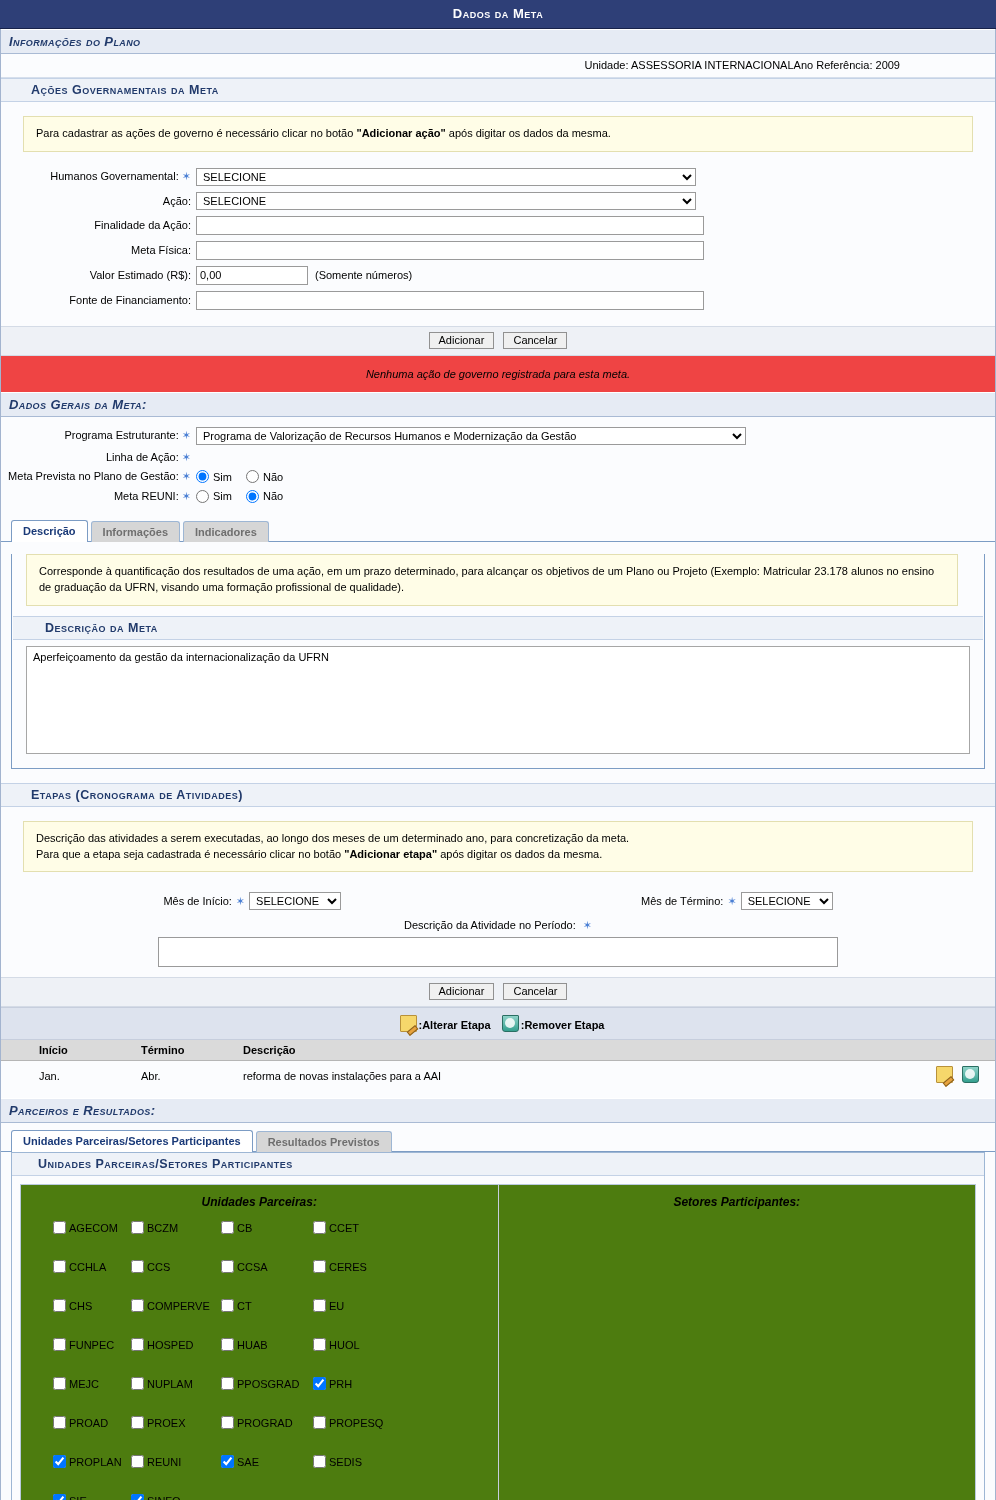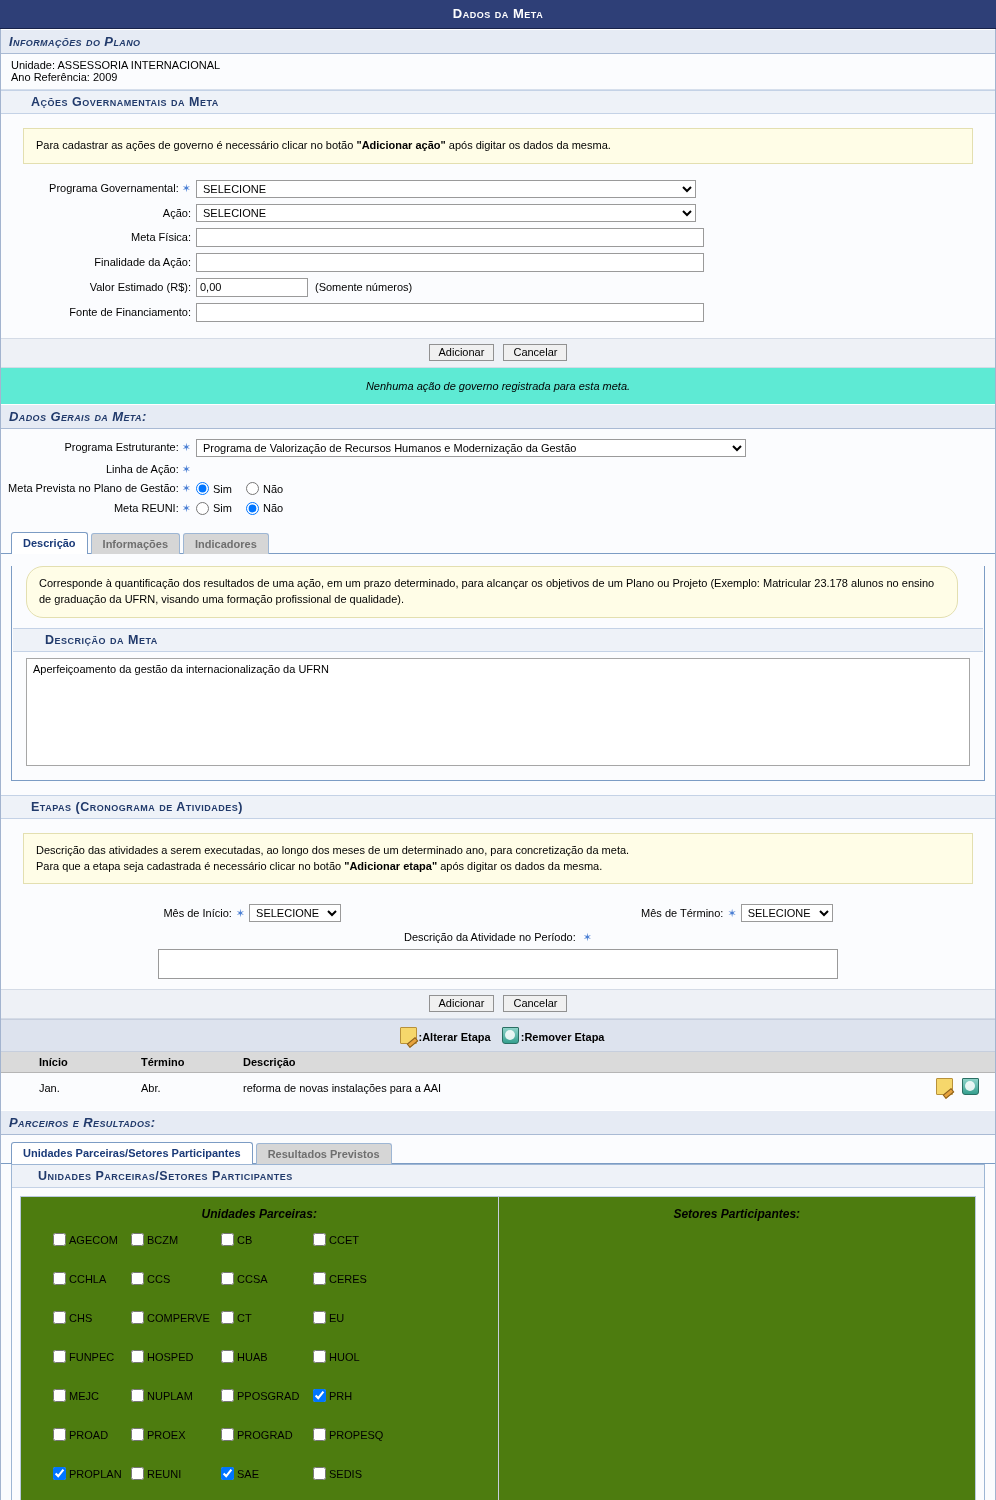--- a/index.html
+++ b/index.html
@@ -65,21 +65,20 @@
   }
 
   
   .unitrow{
     display:flex;
     justify-content:flex-end;
     padding:5px 10px 6px 10px;
     background:#fbfcfe;
     border-bottom:1px solid #d6dfec;
     font-size:11px;
-    flex-direction:column;
   }
   .unitrow .right{padding-right:85px;}
 
   
   .note{
     margin:14px 22px 6px 22px;
     background:#fffde7;
     border:1px solid #e3dfb0;
     padding:9px 12px;
     font-size:11px;
@@ -146,21 +145,21 @@
     background:#f0f0f0;
     color:#000;
     margin:0 3px;
     cursor:pointer;
   }
   .emptymsg{
     text-align:center;
     font-style:italic;
     font-size:11px;
     padding:12px 0 12px 0;
-    background:#5eead4;
+    background:#ef4444;
   }
 
   
   .radiogrp{display:flex;align-items:center;}
   .radiogrp label{margin-right:14px;display:flex;align-items:center;font-size:11px;}
   .radiogrp input{margin:0 4px 0 0;}
 
   
   .tabbar{
     display:flex;
@@ -320,44 +319,44 @@
     <div class="caption2">Ações Governamentais da Meta</div>
 
     <div class="note">
       <span>Para cadastrar as ações de governo é necessário clicar no botão </span><b>"Adicionar ação"</b><span> após digitar os dados da mesma.</span>
     </div>
 
     <div class="formarea">
 
       <div class="frow">
         <div class="flabel">
-          <span>Programa Governamental:</span>
+          <span>Humanos Governamental:</span>
           <span class="req">✶</span>
         </div>
         <select class="ctl w500">
           <option>SELECIONE</option>
         </select>
       </div>
 
       <div class="frow">
         <div class="flabel">
           <span>Ação:</span>
         </div>
         <select class="ctl w500">
           <option>SELECIONE</option>
         </select>
       </div>
 
       <div class="frow">
+        <div class="flabel">Finalidade da Ação:</div>
+        <input class="ctl w500" type="text" value="" style="">
+      </div>
+
+      <div class="frow">
         <div class="flabel">Meta Física:</div>
-        <input class="ctl w500" type="text" value="" style="">
-      </div>
-
-      <div class="frow">
-        <div class="flabel">Finalidade da Ação:</div>
         <input class="ctl w500" type="text" value="" style="">
       </div>
 
       <div class="frow">
         <div class="flabel">Valor Estimado (R$):</div>
         <input class="ctl w100" type="text" value="0,00" style="">
         <span class="hint">(Somente números)</span>
       </div>
 
       <div class="frow">
@@ -431,21 +430,21 @@
 
     </div>
 
     <div class="tabbar">
       <div class="tab active">Descrição</div>
       <div class="tab">Informações</div>
       <div class="tab">Indicadores</div>
     </div>
 
     <div class="tabpanel">
-      <div class="note" style="margin:12px 26px 10px 14px;border-radius:17px;">Corresponde à quantificação dos resultados de uma ação, em um prazo determinado, para alcançar os objetivos de um Plano ou Projeto (Exemplo: Matricular 23.178 alunos no ensino de graduação da UFRN, visando uma formação profissional de qualidade).</div>
+      <div class="note" style="margin:12px 26px 10px 14px;">Corresponde à quantificação dos resultados de uma ação, em um prazo determinado, para alcançar os objetivos de um Plano ou Projeto (Exemplo: Matricular 23.178 alunos no ensino de graduação da UFRN, visando uma formação profissional de qualidade).</div>
       <div class="caption2 inner" style="padding-left:32px;margin:0 1px;">Descrição da Meta</div>
       <div class="descbox">Aperfeiçoamento da gestão da internacionalização da UFRN</div>
     </div>
 
     <div class="spacer14"></div>
 
     <div class="caption2">Etapas (Cronograma de Atividades)</div>
 
     <div class="note">
       <div>Descrição das atividades a serem executadas, ao longo dos meses de um determinado ano, para concretização da meta.</div>

